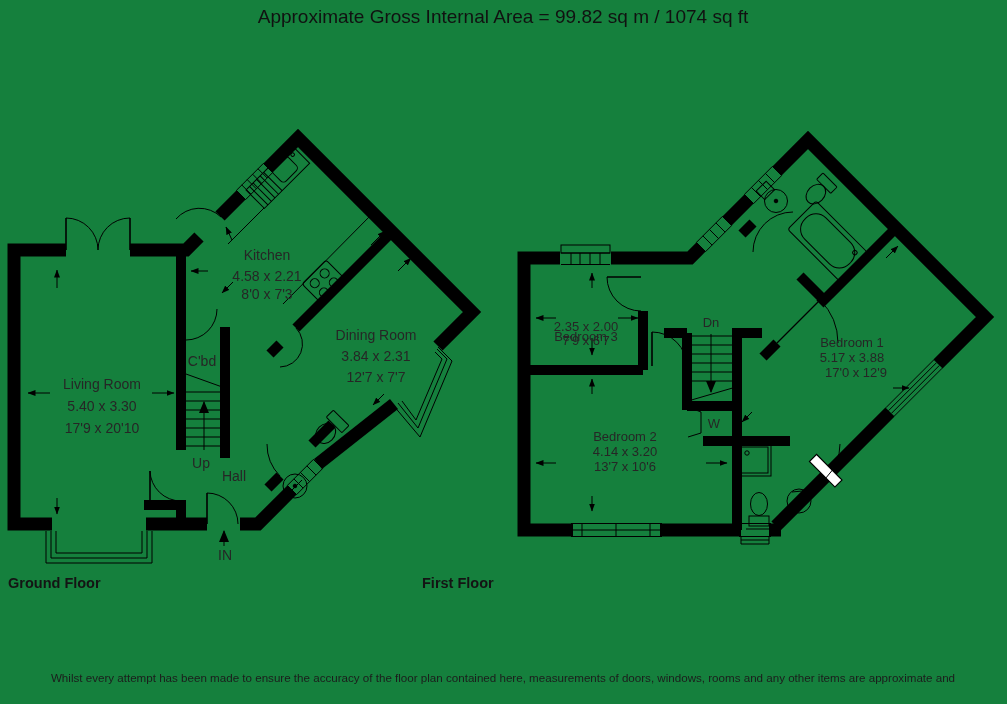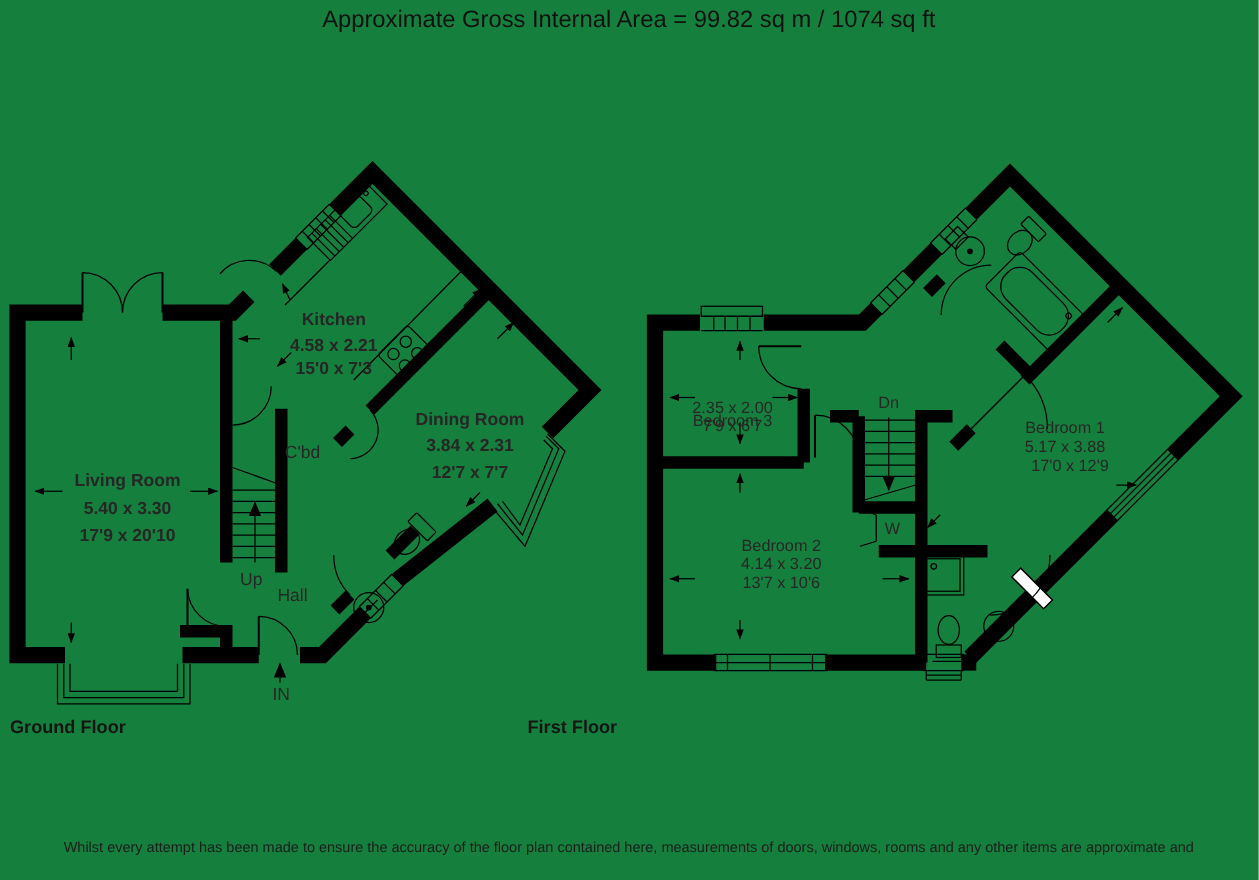--- a/index.html
+++ b/index.html
@@ -2,21 +2,21 @@
 <html><head>
 <meta charset="utf-8">
 <style>
   html,body{margin:0;padding:0;background:#ffffff;}
   #stage{position:relative;width:1007px;height:704px;background:#15803d;overflow:hidden;
          font-family:"Liberation Sans",sans-serif;}
   #plan-svg{position:absolute;left:0;top:0;}
   .lbl{position:absolute;transform:translate(-50%,-50%);white-space:nowrap;color:#262626;
        font-family:"Liberation Sans",sans-serif;line-height:1;}
   .title{font-size:19px;color:#111;}
-  .g-room{font-size:14px;font-weight:bold;}
+  .g-room{font-size:14px;}
   .f-room{font-size:13px;}
   .g-small{font-size:14px;}
   .f-small{font-size:13px;}
   .floor-lbl{font-size:14.5px;font-weight:bold;color:#141414;transform:translate(0,-50%);}
   .disc{font-size:11.6px;color:#1c1c1c;}
 </style>
 </head>
 <body>
 
 <div id="stage">
@@ -254,27 +254,27 @@
 </svg>
 
   <div class="lbl title" style="left:503px;top:16px;">Approximate Gross Internal Area = 99.82 sq m / 1074 sq ft</div>
 
   <div class="lbl g-room" style="left:102px;top:384px;">Living Room</div>
   <div class="lbl g-room" style="left:102px;top:406px;">5.40 x 3.30</div>
   <div class="lbl g-room" style="left:102px;top:428px;">17'9 x 20'10</div>
 
   <div class="lbl g-room" style="left:267px;top:255px;">Kitchen</div>
   <div class="lbl g-room" style="left:267px;top:276px;">4.58 x 2.21</div>
-  <div class="lbl g-room" style="left:267px;top:294px;">15'0 x 7'3</div>
+  <div class="lbl g-room" style="left:267px;top:294px;">8'0 x 7'3</div>
 
   <div class="lbl g-room" style="left:376px;top:335px;">Dining Room</div>
   <div class="lbl g-room" style="left:376px;top:356px;">3.84 x 2.31</div>
   <div class="lbl g-room" style="left:376px;top:377px;">12'7 x 7'7</div>
 
-  <div class="lbl g-small" style="left:202px;top:361px;margin-left:40px;">C'bd</div>
+  <div class="lbl g-small" style="left:202px;top:361px;">C'bd</div>
   <div class="lbl g-small" style="left:201px;top:463px;">Up</div>
   <div class="lbl g-small" style="left:234px;top:476px;">Hall</div>
   <div class="lbl g-small" style="left:225px;top:555px;">IN</div>
   <div class="lbl floor-lbl" style="left:8px;top:583px;">Ground Floor</div>
 
   <div class="lbl f-room" style="left:586px;top:312px;margin-top:24px;">Bedroom 3</div>
   <div class="lbl f-room" style="left:586px;top:326px;">2.35 x 2.00</div>
   <div class="lbl f-room" style="left:586px;top:340px;">7'9 x 6'7</div>
 
   <div class="lbl f-room" style="left:852px;top:342px;">Bedroom 1</div>

